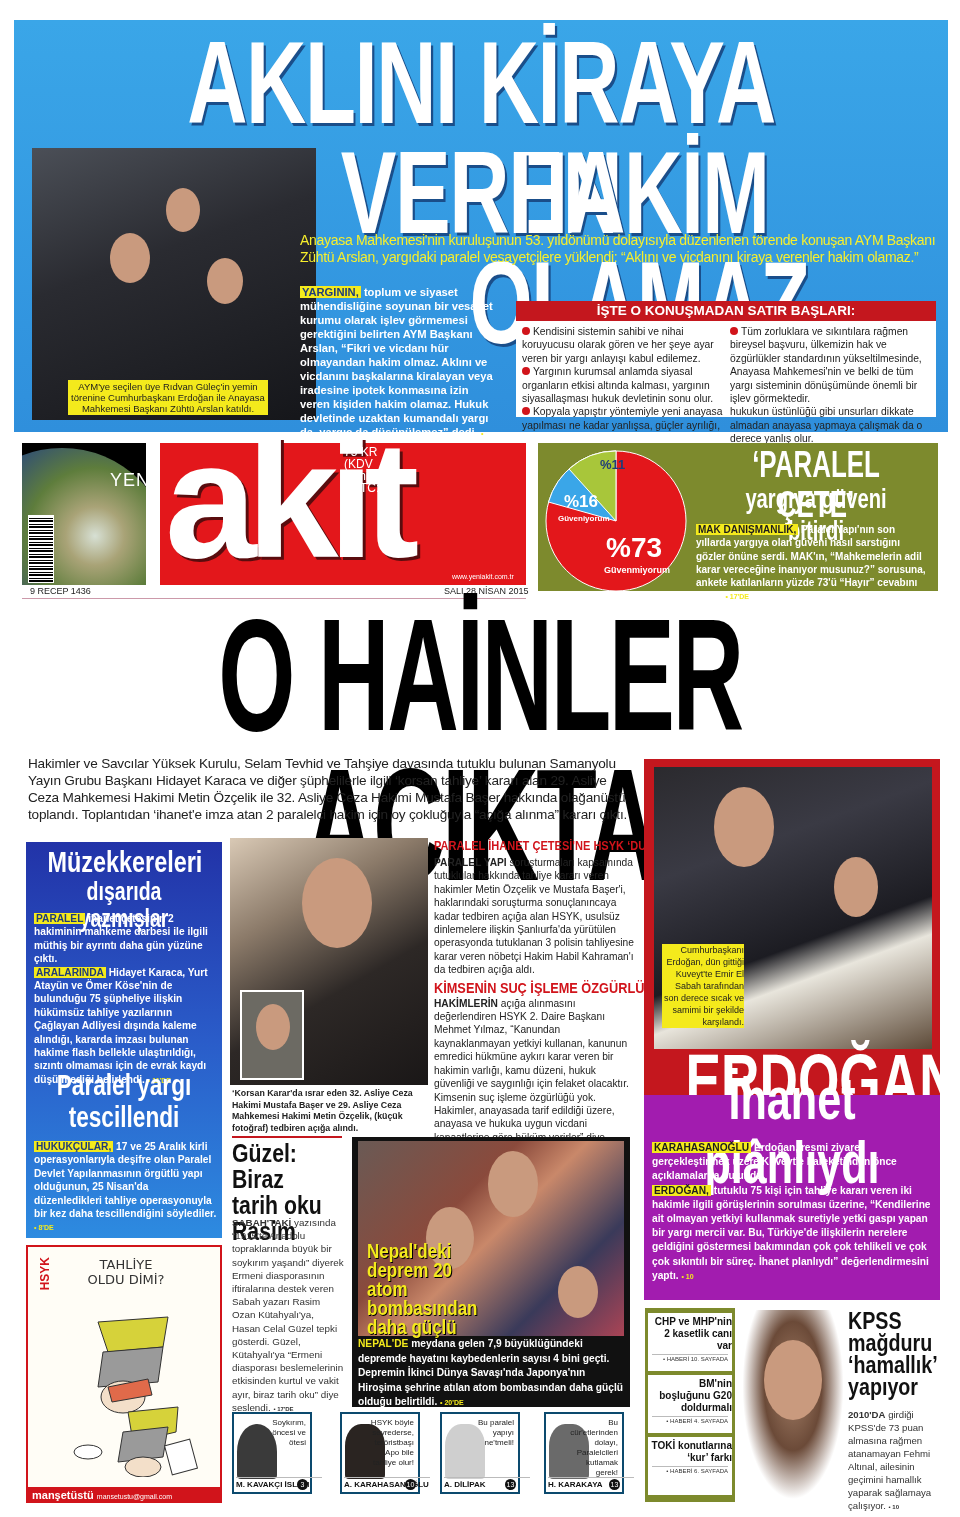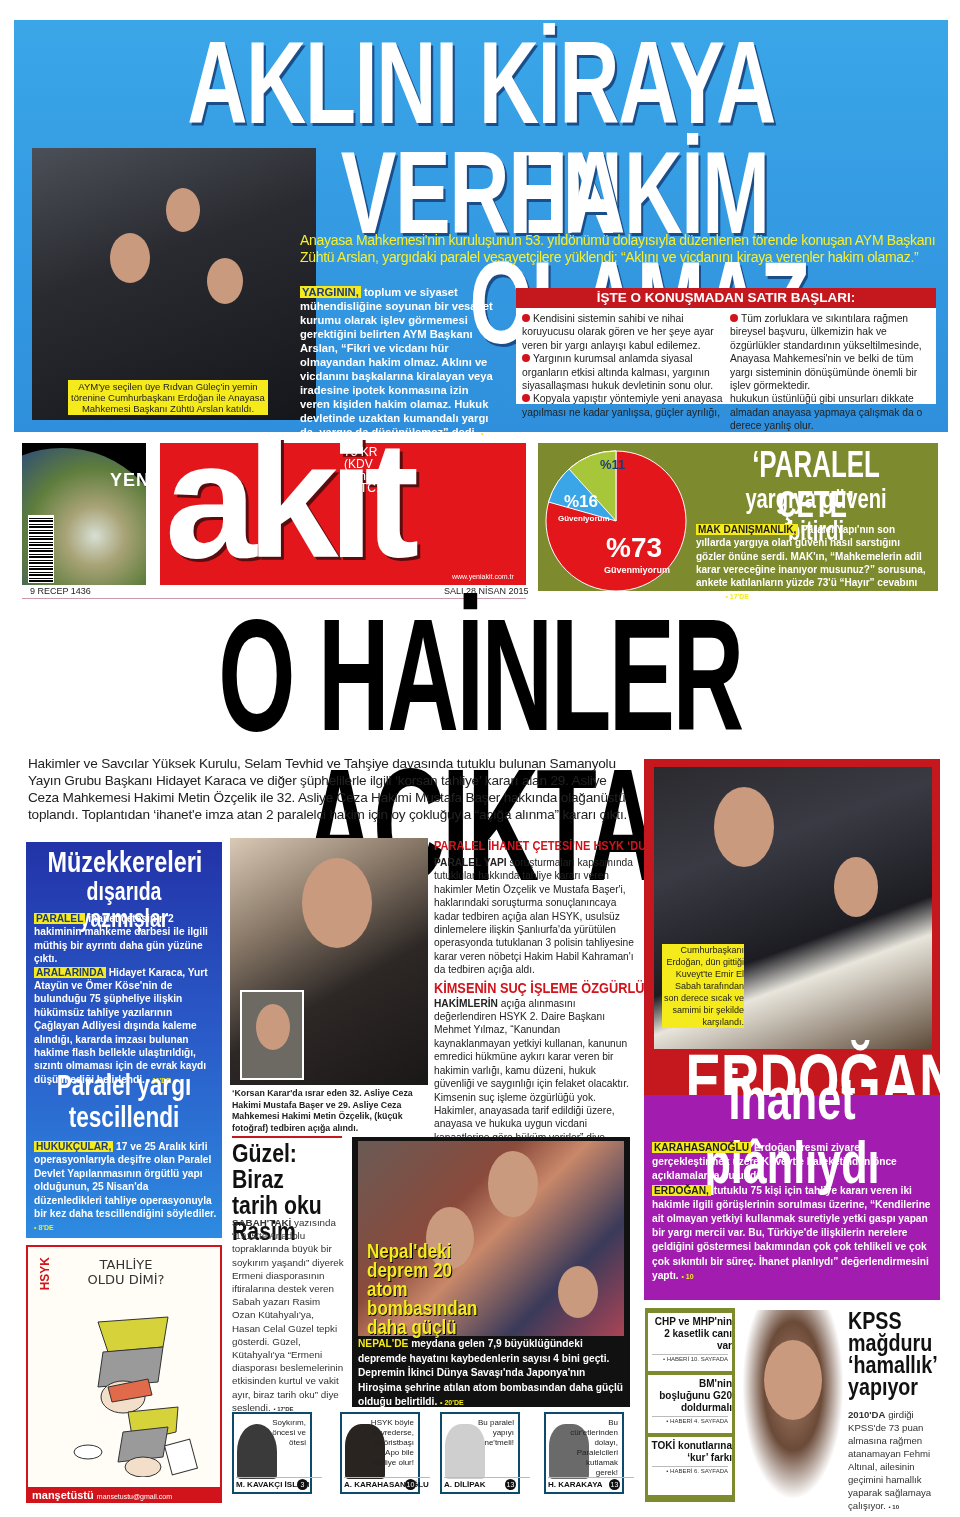--- a/index.html
+++ b/index.html
@@ -10,30 +10,30 @@
 #top-head{left:0;top:8px;width:934px;text-align:center;color:#fff;font-weight:900;font-size:116px;line-height:110px;letter-spacing:-2px;transform:scaleX(0.72);transform-origin:center top;text-shadow:3px 3px 0 #1a4e8a}
 #top-head2{left:320px;top:118px;width:610px;text-align:center;color:#fff;font-weight:900;font-size:116px;line-height:110px;letter-spacing:-2px;transform:scaleX(0.7);transform-origin:center top;text-shadow:3px 3px 0 #1a4e8a}
 #top-photo{left:18px;top:128px;width:284px;height:272px;background:linear-gradient(160deg,#4b4f57 0%,#2a2b31 40%,#15161a 100%)}
 .face{position:absolute;border-radius:50%;background:#c99a7e}
 #top-photo-cap{left:36px;top:232px;width:200px;background:#f4ea1c;color:#1d1d1d;font-size:9.5px;line-height:11px;text-align:center;padding:1px 2px}
 #top-sub{left:286px;top:212px;width:640px;color:#f7ef2c;font-weight:400;font-size:14px;line-height:17px;letter-spacing:-.3px}
 #top-lead{left:286px;top:265px;width:200px;color:#fff;font-weight:700;font-size:11.2px;line-height:14px}
 .hl-yel{background:#f4ea1c;color:#1f3c78;padding:0 2px}
 .hl-yel2{background:#f4ea1c;color:#1d1d1d;padding:0 2px}
 .ref{font-size:7px;font-weight:700;color:#f4ea1c}
-#quotes{left:502px;top:268px;width:420px;height:116px;background:#fff}
+#quotes{left:502px;top:281px;width:420px;height:116px;background:#fff}
 #quotes-h{left:0;top:0;width:420px;height:20px;background:#c4171e;color:#fff;font-weight:700;font-size:13.5px;text-align:center;line-height:20px}
 .qcol{position:absolute;top:24px;width:202px;font-size:10.3px;line-height:13.4px;color:#222}
 .dot{display:inline-block;width:8px;height:8px;border-radius:50%;background:#d1141b;margin-right:3px}
 
 #globe{left:22px;top:443px;width:124px;height:142px;background:#000;overflow:hidden}
 #globe-ball{left:-70px;top:5px;width:220px;height:220px;border-radius:50%;background:radial-gradient(circle at 65% 40%,#d7e0d4 0%,#a9a377 15%,#5e7d3c 35%,#2c4a7a 60%,#0c1a3a 85%)}
 #barcode{left:6px;top:72px;width:26px;height:68px;background:repeating-linear-gradient(0deg,#000 0 2px,#fff 2px 3px,#000 3px 4px,#fff 4px 6px);border:1px solid #fff}
 #logo-red{left:160px;top:443px;width:366px;height:142px;background:#e3171b}
-#yeni{left:110px;top:470px;color:#fff;font-weight:700;font-size:18px;letter-spacing:1px}
+#yeni{left:110px;top:470px;color:#fff;font-weight:400;font-size:18px;letter-spacing:1px}
 #akit{left:165px;top:420px;color:#fff;font-weight:900;font-size:165px;letter-spacing:-10px;line-height:160px;text-shadow:3px 3px 0 #5a0c0e}
 #price{left:344px;top:446px;color:#fff;font-size:12px;line-height:12px;text-align:left;width:56px}
 #url{left:452px;top:573px;color:#fff;font-size:7px}
 #date-l{left:30px;top:586px;font-size:9px;color:#222}
 #date-r{left:444px;top:586px;font-size:9px;color:#222}
 
 #poll{left:538px;top:443px;width:400px;height:148px;background:#7d8a2d}
 #pie{left:6px;top:6px;width:144px;height:144px}
 #poll-t1{left:160px;top:2px;width:236px;color:#fff;font-weight:900;font-size:36px;line-height:40px;text-align:center;transform:scaleX(.72);transform-origin:center top}
 #poll-t2{left:160px;top:40px;width:236px;color:#fff;font-weight:900;font-size:28px;line-height:32px;text-align:center;transform:scaleX(.72);transform-origin:center top}

